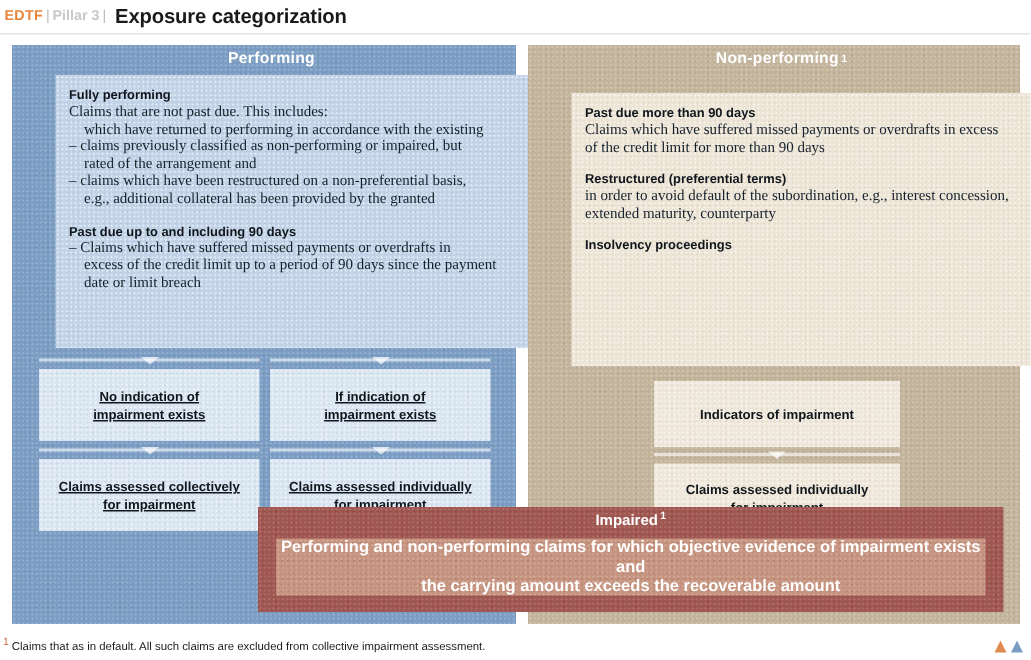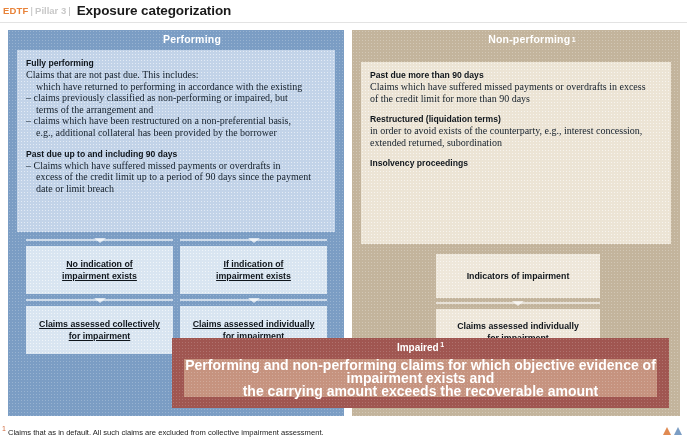--- a/index.html
+++ b/index.html
@@ -50,30 +50,31 @@
     left:352px;top:30px;width:328px;height:386px;
     background:#c3b49c;
     background-image:
       radial-gradient(rgba(255,255,255,.25) .6px, transparent .7px),
       radial-gradient(rgba(90,70,45,.13) .6px, transparent .7px);
     background-size:3px 3px, 4px 4px;
     background-position:0 0, 2px 1px;
   }
 
   .panel-title{
-    position:absolute;left:16px;top:0;width:100%;height:18px;
+    position:absolute;left:5px;top:0;width:100%;height:18px;
     display:flex;align-items:center;justify-content:center;
     color:#ffffff;font-size:10.5px;font-weight:bold;letter-spacing:.2px;
   }
   .sup{font-size:7px;vertical-align:super;margin-left:1.5px;font-weight:bold;}
 
   
   .textbox{
     position:absolute;box-sizing:border-box;
     padding:7px 9px 6px 9px;
+    margin-left:20px;
   }
   .tb-left{
     left:9px;top:20px;width:318px;height:182px;
     background:#c2d3e8;
     background-image:
       radial-gradient(rgba(255,255,255,.55) .6px, transparent .7px),
       radial-gradient(rgba(60,90,130,.10) .6px, transparent .7px);
     background-size:3px 3px,4px 4px;
     background-position:0 0,2px 1px;
   }
@@ -153,21 +154,21 @@
     background-position:0 0,2px 1px;
   }
   .impaired-title{
     position:absolute;left:0;top:3px;width:100%;
     text-align:center;color:#ffffff;font-size:10px;font-weight:bold;
   }
   .impaired-inner{
     position:absolute;left:12px;top:21px;width:473px;height:38px;
     box-sizing:border-box;
     display:flex;align-items:center;justify-content:center;
-    text-align:center;color:#ffffff;font-size:14px;font-weight:bold;
+    text-align:center;color:#ffffff;font-size:11px;font-weight:bold;
     line-height:13px;
     background:#c6937f;
     background-image:
       radial-gradient(rgba(255,255,255,.20) .6px, transparent .7px),
       radial-gradient(rgba(80,40,30,.13) .6px, transparent .7px);
     background-size:3px 3px,4px 4px;
     background-position:0 0,2px 1px;
   }
 
   
@@ -201,23 +202,23 @@
 
   <div class="panel-title">
     <span>Performing</span>
   </div>
 
   <div class="textbox tb-left">
     <div class="blk-head">Fully performing</div>
     <div class="blk-line">Claims that are not past due. This includes:</div>
     <div class="blk-line cont">which have returned to performing in accordance with the existing</div>
     <div class="blk-line ind">– claims previously classified as non-performing or impaired, but</div>
-    <div class="blk-line cont">terms of the arrangement and</div>
+    <div class="blk-line cont">rated of the arrangement and</div>
     <div class="blk-line ind">– claims which have been restructured on a non-preferential basis,</div>
-    <div class="blk-line cont">e.g., additional collateral has been provided by the borrower</div>
+    <div class="blk-line cont">e.g., additional collateral has been provided by the granted</div>
     <div class="blk-gap"></div>
     <div class="blk-head">Past due up to and including 90 days</div>
     <div class="blk-line ind">– Claims which have suffered missed payments or overdrafts in</div>
     <div class="blk-line cont">excess of the credit limit up to a period of 90 days since the payment</div>
     <div class="blk-line cont">date or limit breach</div>
   </div>
 
   <div class="conn" style="left:18px;top:208px;width:147px;">
     <div class="bar"></div>
     <div class="tri"></div>
@@ -260,23 +261,23 @@
   <div class="panel-title">
     <span>Non-performing</span>
       <span class="sup">1</span>
   </div>
 
   <div class="textbox tb-right">
     <div class="blk-head">Past due more than 90 days</div>
     <div class="blk-line">Claims which have suffered missed payments or overdrafts in excess</div>
     <div class="blk-line">of the credit limit for more than 90 days</div>
     <div class="blk-gap"></div>
-    <div class="blk-head">Restructured (liquidation terms)</div>
-    <div class="blk-line">in order to avoid exists of the counterparty, e.g., interest concession,</div>
-    <div class="blk-line">extended returned, subordination</div>
+    <div class="blk-head">Restructured (preferential terms)</div>
+    <div class="blk-line">in order to avoid default of the subordination, e.g., interest concession,</div>
+    <div class="blk-line">extended maturity, counterparty</div>
     <div class="blk-gap"></div>
     <div class="blk-head">Insolvency proceedings</div>
   </div>
 
   <div class="fbox fbox-tan" style="left:84px;top:224px;width:164px;height:44px;">
     <span style="white-space:pre-line">Indicators of impairment</span>
   </div>
 
   <div class="conn conn-tan" style="left:84px;top:271px;width:164px;">
     <div class="bar"></div>

